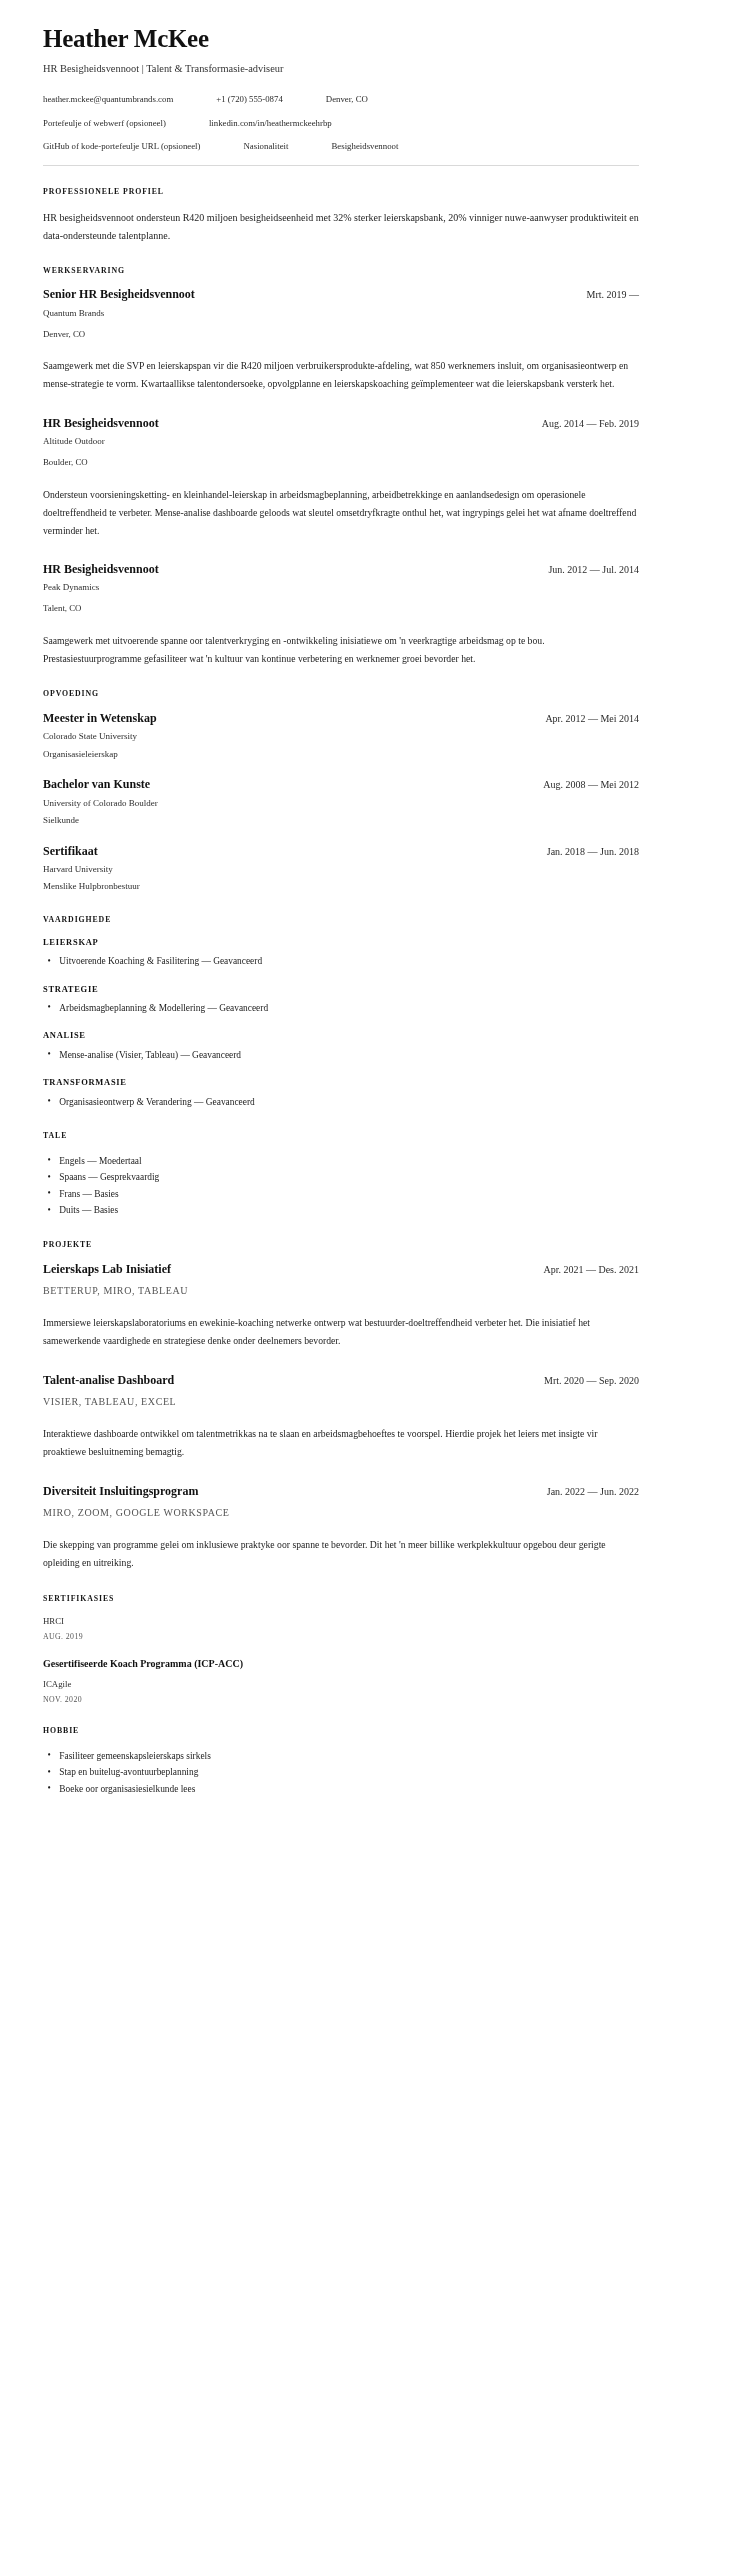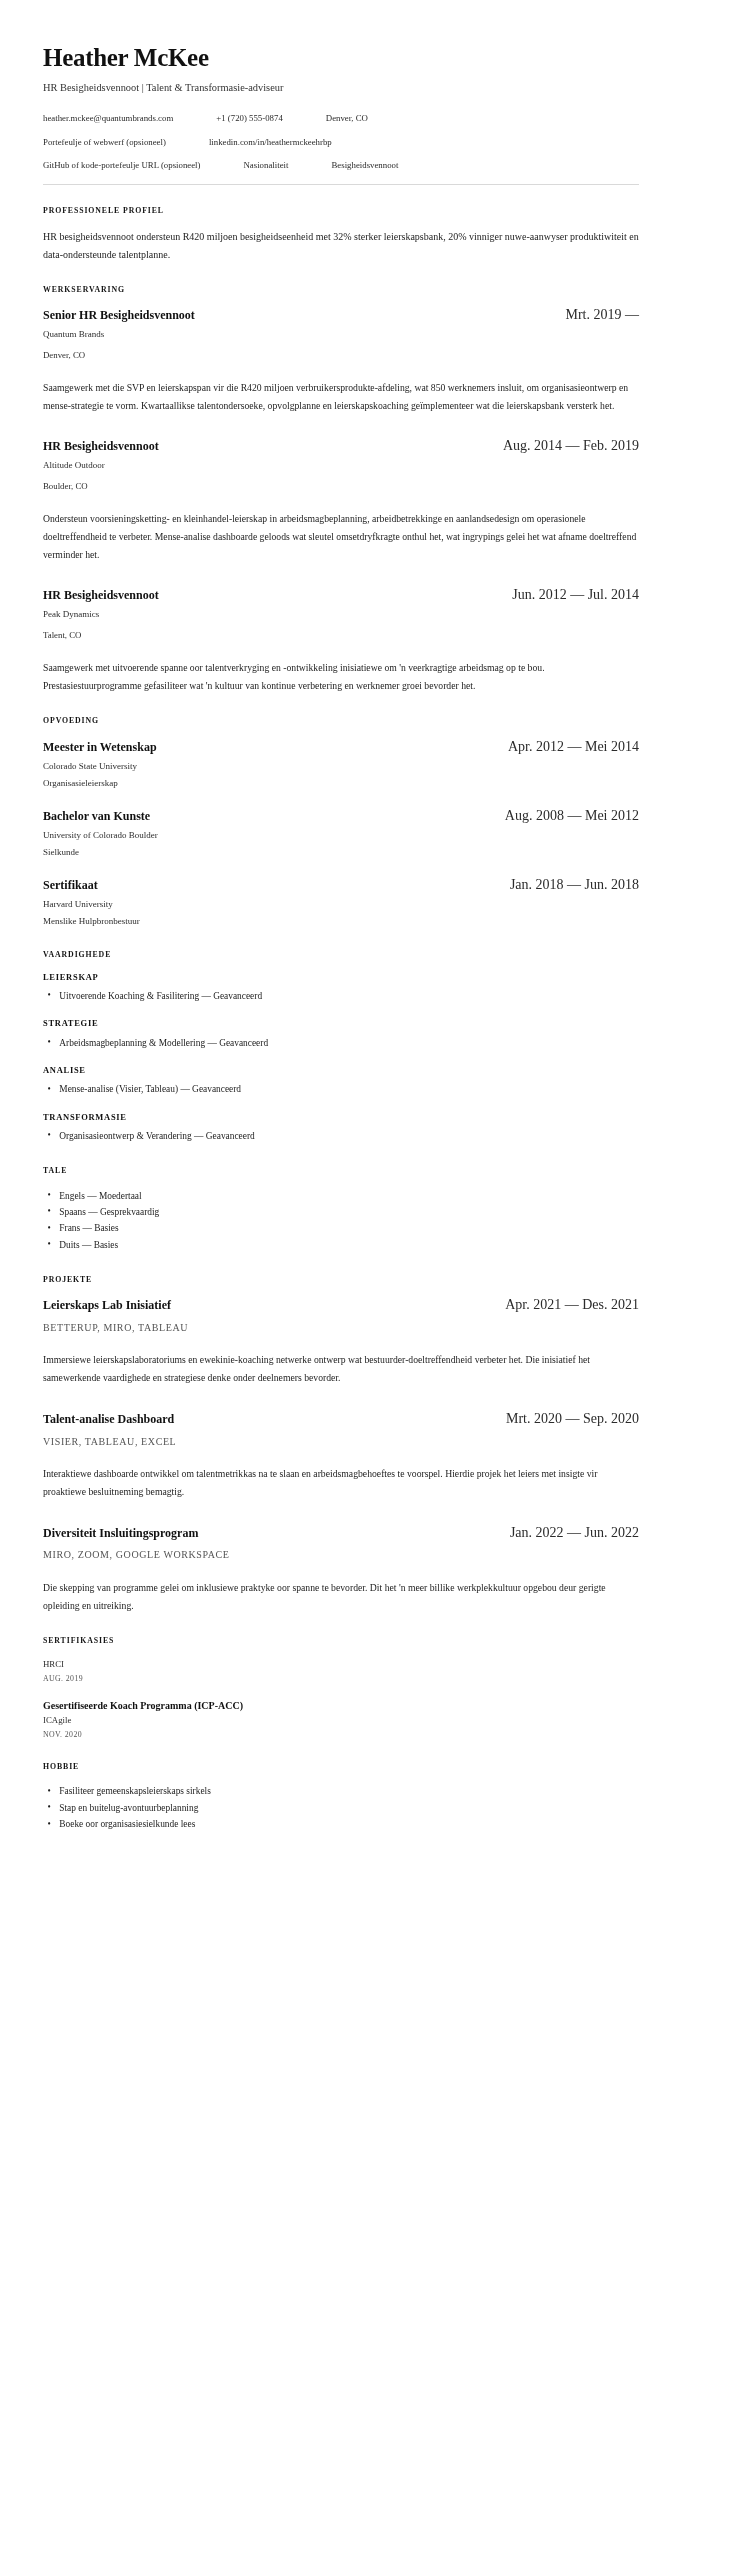--- a/index.html
+++ b/index.html
@@ -7,21 +7,21 @@
   body {
     width: 754px;
     background: #ffffff;
     font-family: "Liberation Serif", "DejaVu Serif", serif;
     color: #1a1a1a;
     -webkit-font-smoothing: antialiased;
   }
   .page {
     width: 682px;
     min-height: 2576px;
-    padding: 44px 43px 38px 43px;
+    padding: 25px 43px 38px 43px;
     background: #ffffff;
   }
 
   
   .name {
     font-size: 25px;
     font-weight: bold;
     letter-spacing: -0.3px;
     line-height: 1.12;
     margin: 0 0 8.8px 0;
@@ -79,21 +79,21 @@
     gap: 15px;
   }
   .entry-title {
     font-size: 12px;
     font-weight: bold;
     color: #111111;
     line-height: 1.3;
     margin: 0;
   }
   .entry-date {
-    font-size: 14px;
+    font-size: 10px;
     color: #2b2b2b;
     white-space: nowrap;
     line-height: 1.3;
     text-align: right;
   }
   .entry-sub {
     font-size: 9px;
     color: #2e2e2e;
     margin: 3.8px 0 0 0;
     line-height: 1.5;
@@ -158,21 +158,21 @@
   .cert-name {
     font-size: 10px;
     font-weight: bold;
     color: #111111;
     line-height: 1.35;
     margin: 0;
   }
   .cert-issuer {
     font-size: 8.8px;
     color: #2e2e2e;
-    margin: 1px 0 0 0;
+    margin: 8px 0 0 0;
     line-height: 1.45;
   }
   .cert-date {
     font-size: 7.8px;
     letter-spacing: 0.4px;
     text-transform: uppercase;
     color: #555555;
     margin: 2.5px 0 0 0;
     line-height: 1.45;
   }

